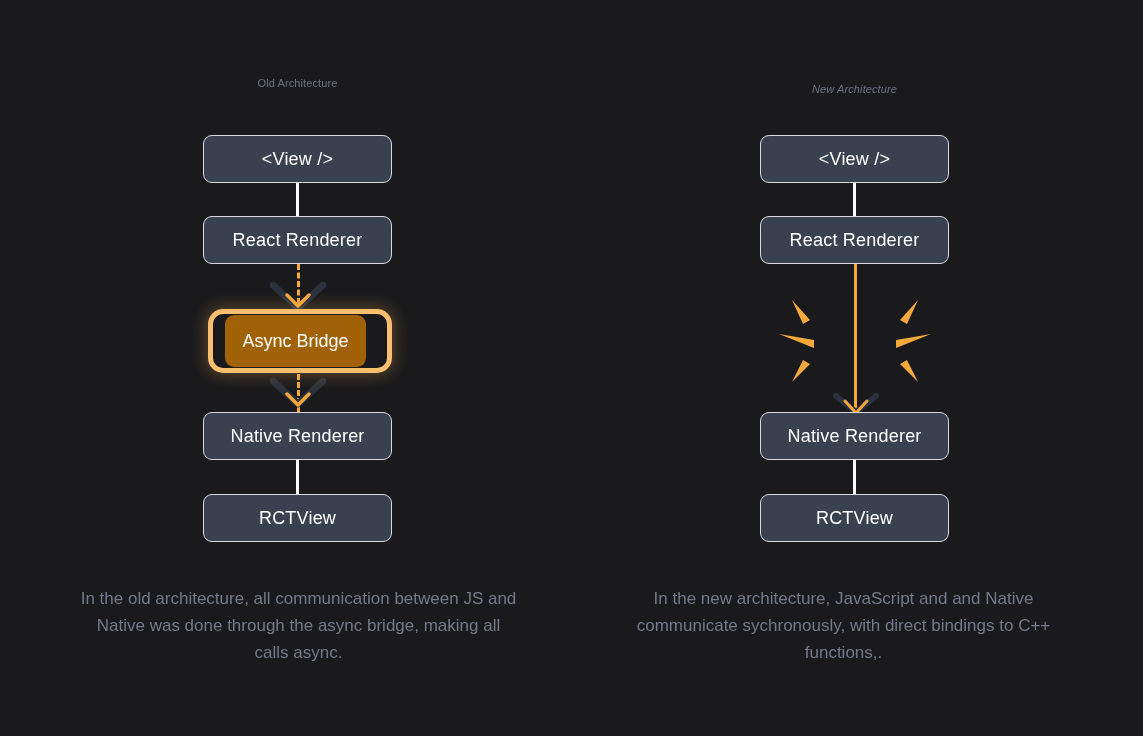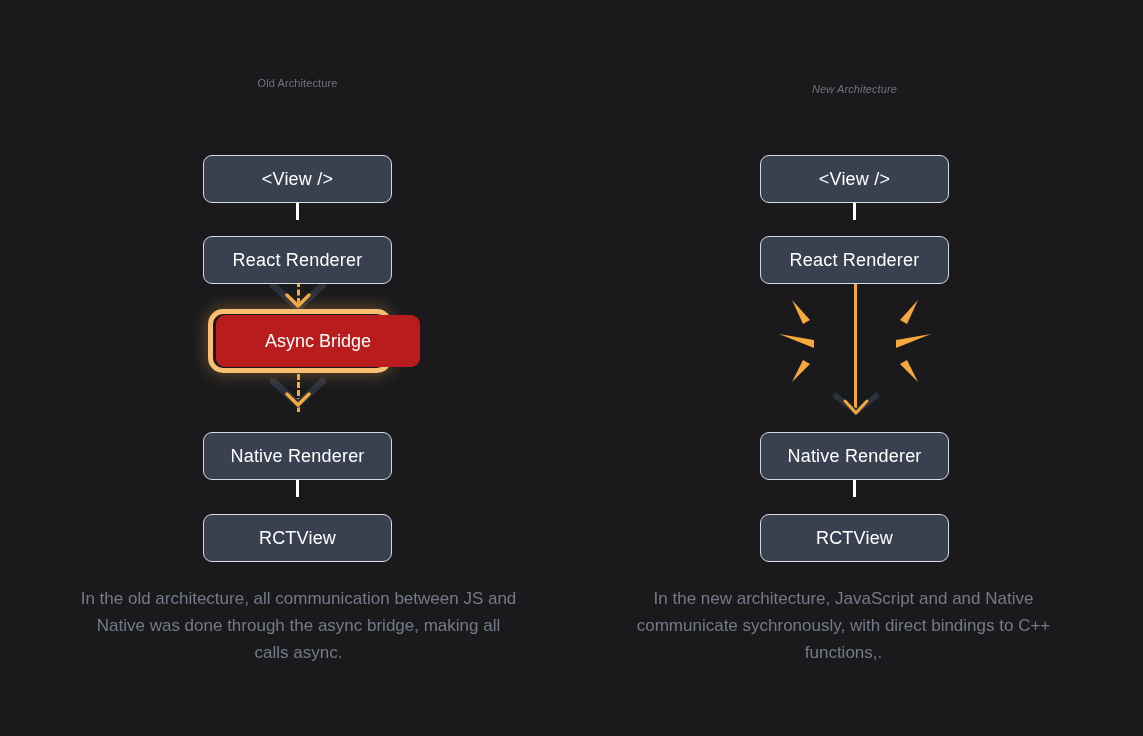--- a/index.html
+++ b/index.html
@@ -29,21 +29,20 @@
     width:189px; height:48px;
     background:#394151;
     border:1.6px solid #d8dae0;
     border-radius:9px;
     display:flex; align-items:center; justify-content:center;
     color:#ffffff;
     font-size:18px;
     letter-spacing:.2px;
     white-space:nowrap;
     z-index:3;
-    margin-top:20px;
   }
 
   
   #l-view   { left:203px; top:135px; }
   #l-react  { left:203px; top:216px; }
   #l-native { left:203px; top:412px; }
   #l-rct    { left:203px; top:494px; }
 
   
   #r-view   { left:760px; top:135px; }
@@ -57,23 +56,23 @@
     left:208px; top:309px;
     width:184px; height:64px;
     border:5px solid #f9bf6e;
     border-radius:15px;
     background:transparent;
     box-shadow:0 0 16px 2px rgba(249,176,82,.30);
     z-index:4;
   }
   #bridge-wrap .inner {
     position:absolute;
-    left:3px; top:1px;
-    width:204px; height:52px;
-    background:#b91c1c;
+    left:12px; top:1px;
+    width:141px; height:52px;
+    background:#a16207;
     border-radius:9px;
     display:flex; align-items:center; justify-content:center;
     color:#ffffff;
     font-size:18px;
     white-space:nowrap;
   }
 
   
   .conn {
     position:absolute;

